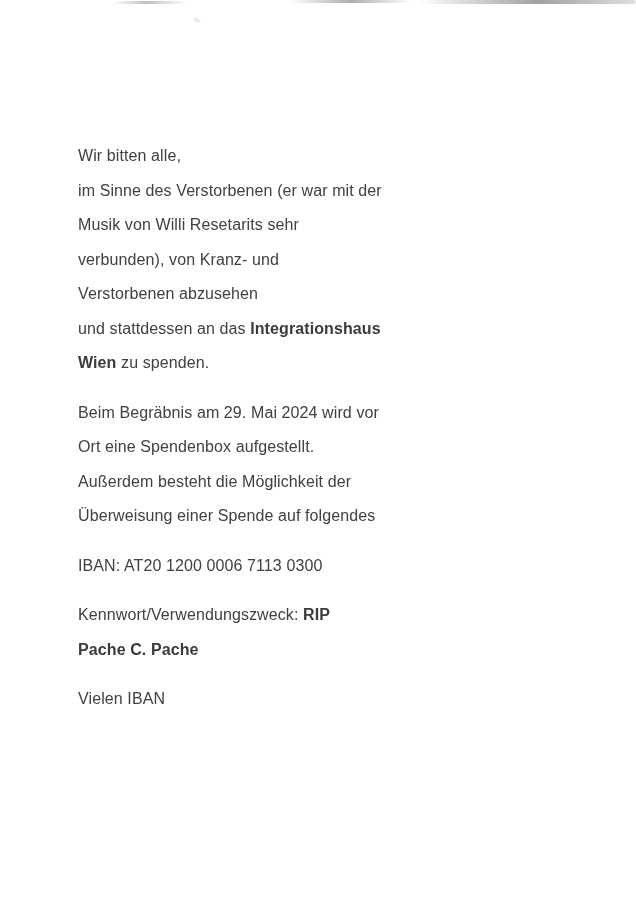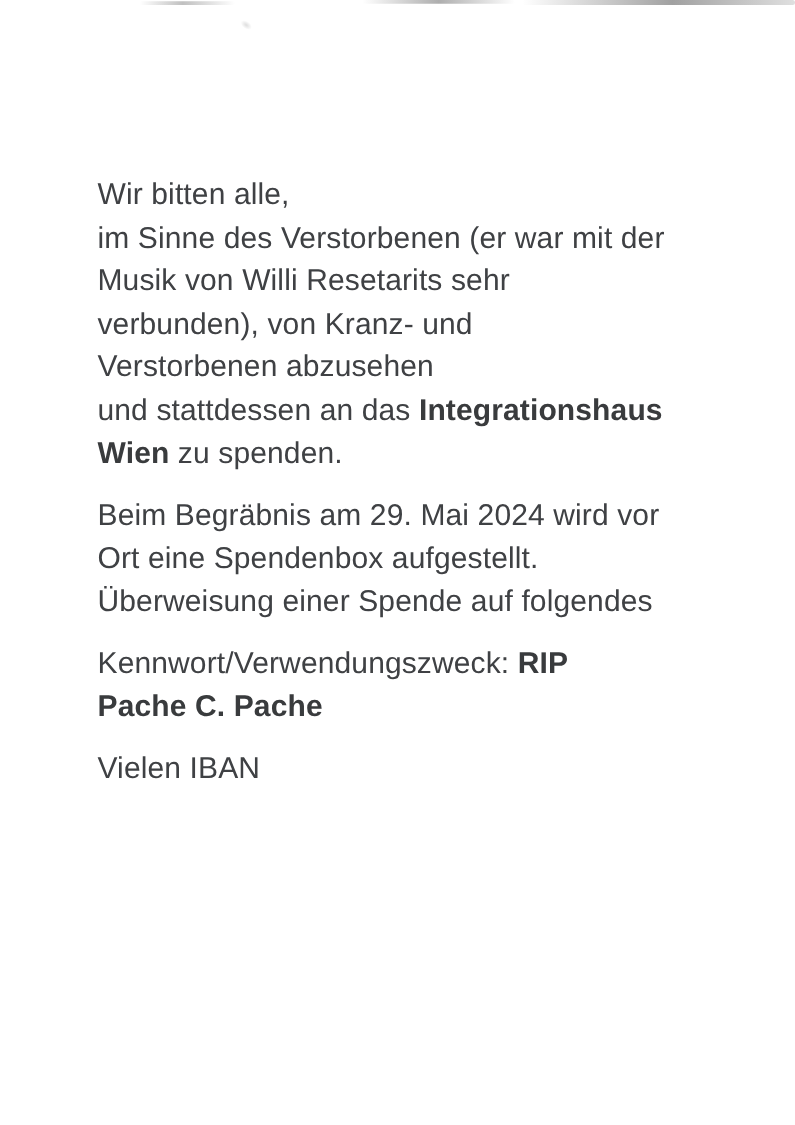--- a/index.html
+++ b/index.html
@@ -43,21 +43,21 @@
     background: radial-gradient(ellipse at center, rgba(160,160,160,.35) 0%, rgba(160,160,160,0) 70%);
     transform: rotate(35deg);
     pointer-events: none;
   }
   .doc-text {
     position: absolute;
     left: 78px;
     top: 139px;
     width: 520px;
     color: #3f4144;
-    font-size: 24px;
+    font-size: 16px;
     line-height: 34.5px;
     letter-spacing: 0.1px;
   }
   .paragraph {
     margin: 0 0 15px 0;
   }
   .line {
     white-space: nowrap;
   }
   .seg.bold {
@@ -79,21 +79,25 @@
         <div class="line"><span class="seg">im Sinne des Verstorbenen (er war mit der</span></div>
         <div class="line"><span class="seg">Musik von Willi Resetarits sehr</span></div>
         <div class="line"><span class="seg">verbunden), von Kranz- und</span></div>
         <div class="line"><span class="seg">Verstorbenen abzusehen</span></div>
         <div class="line"><span class="seg">und stattdessen an das </span><span class="seg bold">Integrationshaus</span></div>
         <div class="line"><span class="seg bold">Wien</span><span class="seg"> zu spenden.</span></div>
       </div>
       <div class="paragraph">
         <div class="line"><span class="seg">Beim Begräbnis am 29. Mai 2024 wird vor</span></div>
         <div class="line"><span class="seg">Ort eine Spendenbox aufgestellt.</span></div>
+        <div class="line"><span class="seg">Außerdem besteht die Möglichkeit der</span></div>
         <div class="line"><span class="seg">Überweisung einer Spende auf folgendes</span></div>
+      </div>
+      <div class="paragraph">
+        <div class="line"><span class="seg">IBAN: AT20 1200 0006 7113 0300</span></div>
       </div>
       <div class="paragraph">
         <div class="line"><span class="seg">Kennwort/Verwendungszweck: </span><span class="seg bold">RIP</span></div>
         <div class="line"><span class="seg bold">Pache C. Pache</span></div>
       </div>
       <div class="paragraph">
         <div class="line"><span class="seg">Vielen IBAN</span></div>
       </div>
     </div>
 </div>

